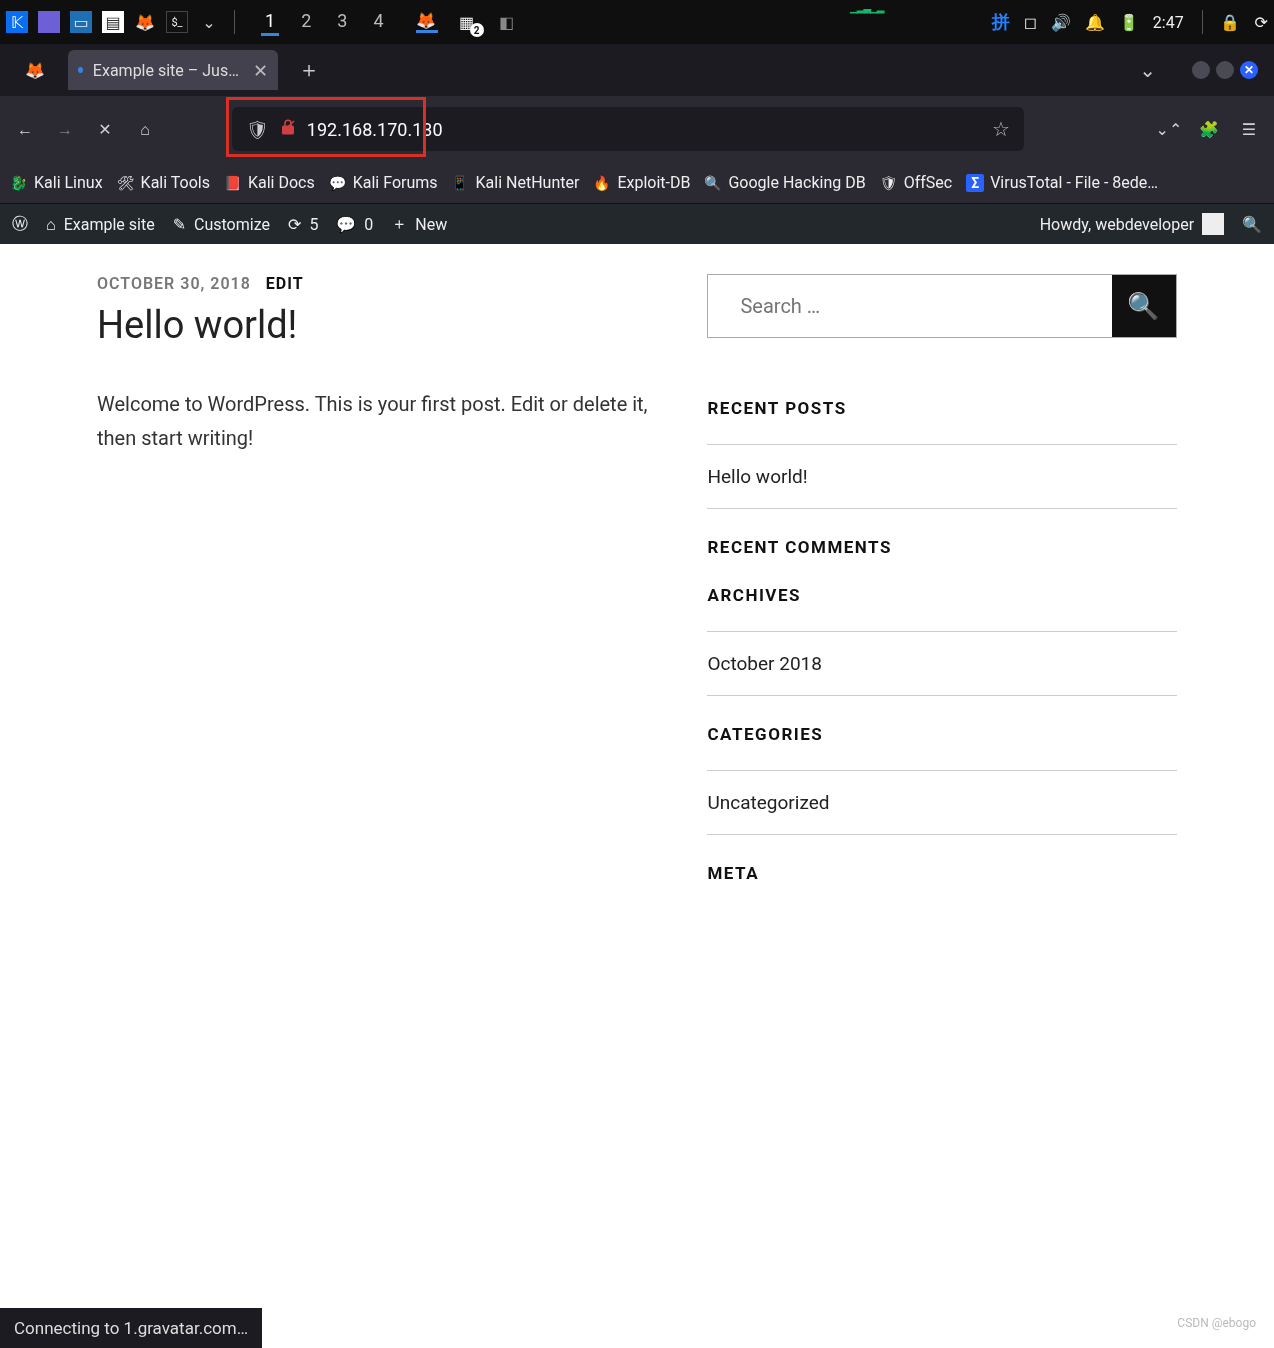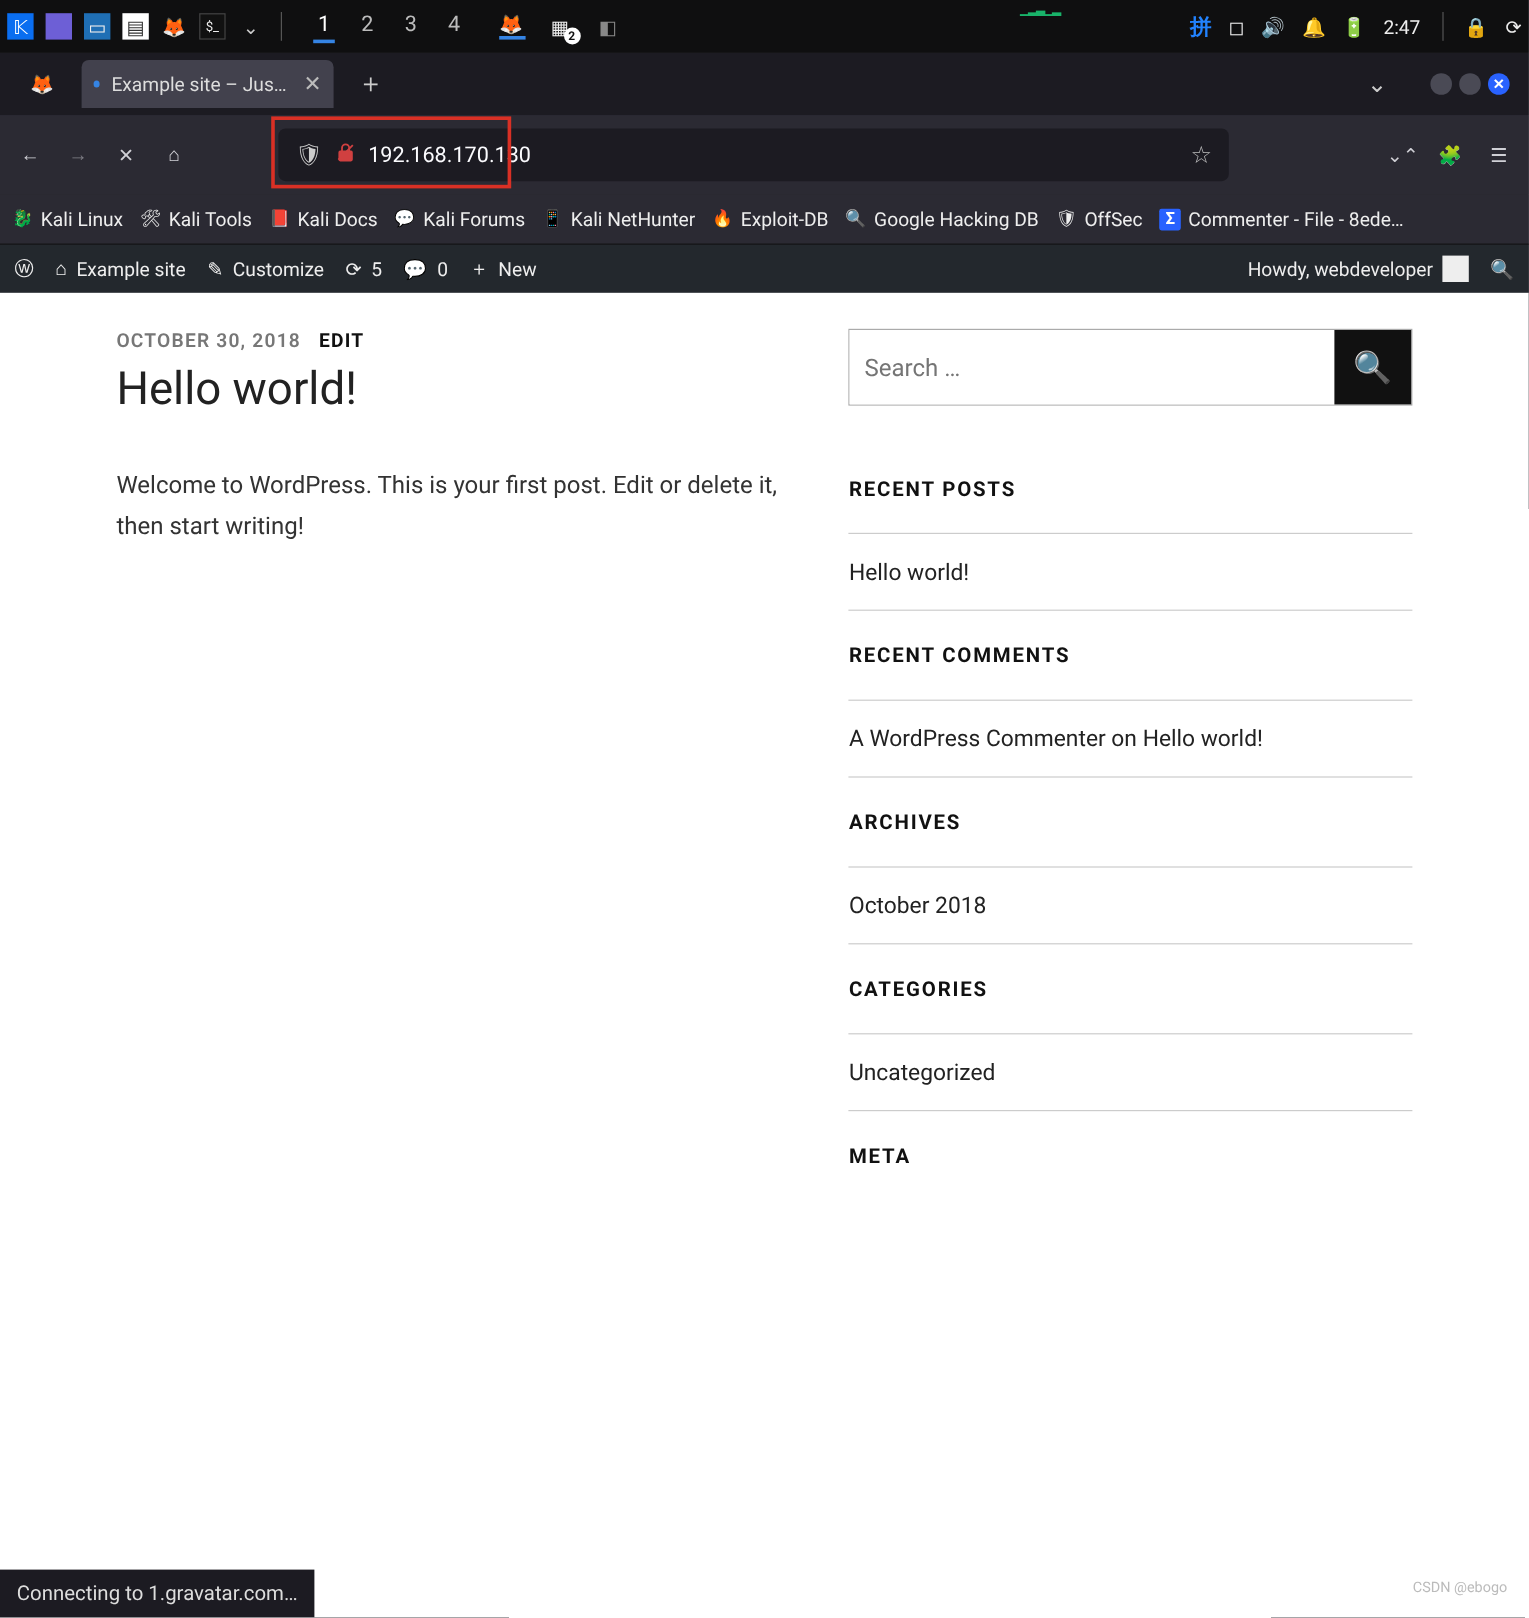--- a/index.html
+++ b/index.html
@@ -57,21 +57,21 @@
   .container { display: flex; max-width: 1120px; margin: 0 auto; gap: 47px; padding: 0 20px; }
   .main { flex: 1.2; }
   .sidebar { flex: 1; }
 
   .meta { font-size: 16px; letter-spacing: 1px; color: #777; font-weight: 600; margin-bottom: 10px; }
   .meta .edit { color: #111; margin-left: 10px; font-weight: 700; }
   .title { font-size: 38px; font-weight: 400; color: #222; margin-bottom: 40px; }
   .body { font-size: 20px; color: #333; line-height: 1.7; }
 
   .searchwrap { display: flex; border: 1px solid #aaa; height: 64px; margin-bottom: 60px; }
-  .searchwrap input { flex: 1; border: none; padding: 0 12px; font-size: 20px; outline: none; }
+  .searchwrap input { flex: 1; border: none; padding: 0 32px; font-size: 20px; outline: none; }
   .searchwrap button { width: 64px; background: #111; color: #fff; border: none; font-size: 26px; }
 
   .widget-title { font-size: 17px; font-weight: 700; letter-spacing: 1.5px; color: #111; margin-bottom: 26px; }
   .widget { margin-bottom: 28px; }
   .widget ul { list-style: none; }
   .widget li { padding: 20px 0; border-top: 1px solid #ccc; border-bottom: 1px solid #ccc; font-size: 19px; color: #222; }
   .widget a { color: #222; text-decoration: none; }
 
   .statusbar { position: absolute; bottom: 0; left: 0; background: #1c1b22; color: #ddd; font-size: 17px; padding: 10px 14px; }
   .watermark { position: absolute; bottom: 18px; right: 18px; color: #bbb; font-size: 12px; }
@@ -182,21 +182,21 @@
   <div class="bm">
       <span class="bicon">🔍</span>
       <span>Google Hacking DB</span>
     </div>
   <div class="bm">
       <span class="bicon">🛡</span>
       <span>OffSec</span>
     </div>
   <div class="bm">
       <span class="bicon" style="background:#2962ff;color:#fff;font-weight:bold;padding:1px 3px;border-radius:2px;">Σ</span>
-      <span>Commenter - File - 8ede…</span>
+      <span>VirusTotal - File - 8ede…</span>
     </div>
 </div>
 
 <div class="wpbar">
   <div class="wpitem">
       <span>ⓦ</span>
     </div>
   <div class="wpitem">
       <span>⌂</span>
       <span>Example site</span>
@@ -246,25 +246,20 @@
 
       <div class="widget">
         <h3 class="widget-title">RECENT POSTS</h3>
         <ul>
             <li><a>Hello world!</a></li>
           </ul>
       </div>
 
       <div class="widget">
         <h3 class="widget-title">RECENT COMMENTS</h3>
-        <ul>
-            <li>
-          <a>A WordPress Commenter</a><span> on </span><a>Hello world!</a>
-        </li>
-          </ul>
       </div>
 
       <div class="widget">
         <h3 class="widget-title">ARCHIVES</h3>
         <ul>
             <li><a>October 2018</a></li>
           </ul>
       </div>
 
       <div class="widget">

